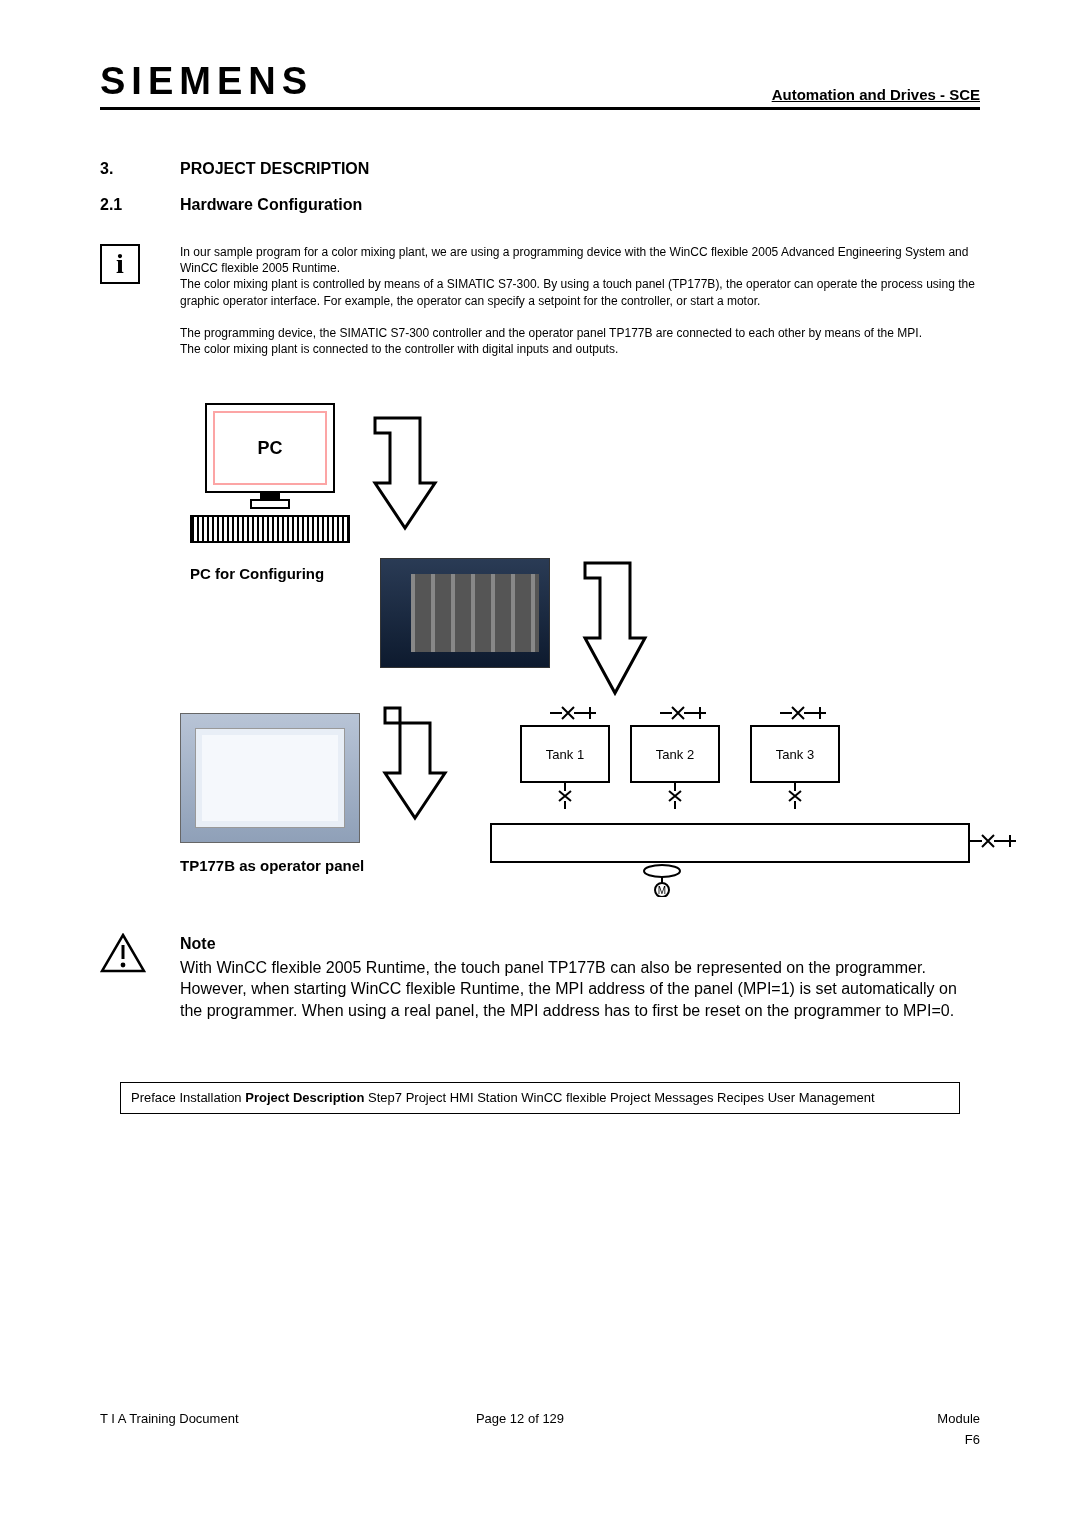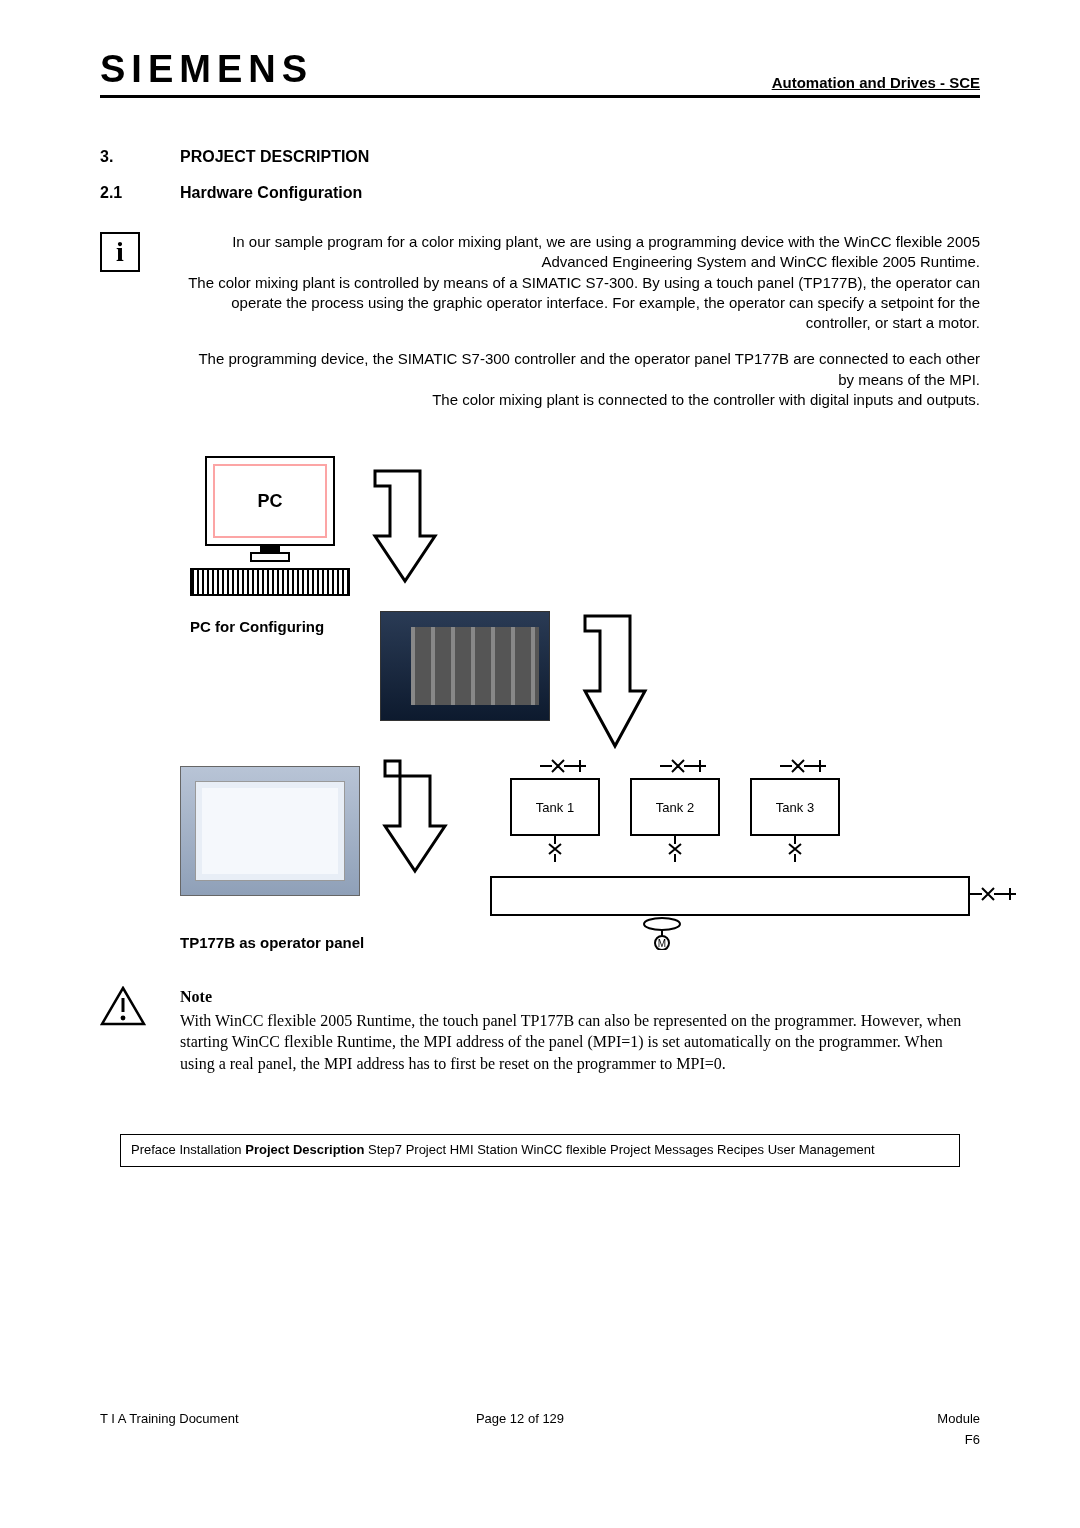--- a/index.html
+++ b/index.html
@@ -1,61 +1,61 @@
 <!DOCTYPE html>
 <html><head>
 <meta charset="utf-8">
 <style>
   * { box-sizing: border-box; margin: 0; padding: 0; }
   html, body { width: 1080px; height: 1528px; background: #fff; font-family: Arial, Helvetica, sans-serif; color: #000; }
-  .page { position: relative; width: 1080px; height: 1493px; padding: 48px 100px 50px 100px; }
+  .page { position: relative; width: 1080px; height: 1493px; padding: 60px 100px 50px 100px; }
   .header { display: flex; justify-content: space-between; align-items: flex-end; border-bottom: 3px solid #000; padding-bottom: 4px; margin-bottom: 50px; }
   .logo { font-family: Arial, sans-serif; font-size: 38px; font-weight: 900; letter-spacing: 6px; }
   .hdr-right { font-size: 15px; font-weight: bold; text-decoration: underline; }
   .sec-hdrs { margin-bottom: 30px; }
   .sec-row { display: flex; margin-bottom: 18px; }
   .sec-num { width: 80px; font-size: 16px; font-weight: bold; }
   .sec-title { font-size: 16px; font-weight: bold; }
   .body-block { display: flex; margin-bottom: 10px; }
   .info-icon { width: 40px; height: 40px; border: 2px solid #000; display: flex; align-items: center; justify-content: center; font-family: Georgia, serif; font-size: 28px; font-weight: bold; margin-right: 40px; flex-shrink: 0; }
-  .body-text { flex: 1; font-size: 15px; line-height: 1.35; text-align: right; }
+  .body-text { flex: 1; font-size: 12px; line-height: 1.35; }
   .body-para { margin-bottom: 16px; }
   .figure-area { position: relative; margin: 30px 0 30px 80px; height: 500px; }
   .pc-box { position: absolute; left: 10px; top: 0; width: 160px; }
   .pc-monitor { width: 130px; height: 90px; border: 2px solid #000; background: #fff; margin: 0 auto; position: relative; }
   .pc-monitor .screen { position: absolute; inset: 6px; border: 2px solid #fca5a5; display: flex; align-items: center; justify-content: center; font-weight: bold; font-size: 18px; }
   .pc-stand { width: 20px; height: 8px; background: #000; margin: 0 auto; }
   .pc-base { width: 40px; height: 10px; border: 2px solid #000; margin: -2px auto 0; }
   .pc-kb { width: 160px; height: 28px; margin-top: 6px; background: repeating-linear-gradient(90deg,#000 0 2px,#fff 2px 5px), #fff; border: 2px solid #000; }
   .label-pc { font-weight: bold; font-size: 15px; margin-top: 22px; }
   .arrow-down { position: absolute; width: 70px; height: 120px; }
   .arrow-down svg { width: 100%; height: 100%; }
   .plc-img { position: absolute; left: 200px; top: 155px; width: 170px; height: 110px; background: linear-gradient(#2a3b55,#0d1a2e); border: 1px solid #333; }
   .plc-slots { position: absolute; left: 30px; right: 10px; top: 15px; bottom: 15px; background: repeating-linear-gradient(90deg,#888 0 4px,#555 4px 20px); }
   .tp-img { position: absolute; left: 0; top: 310px; width: 180px; height: 130px; background: linear-gradient(#b8c4d6,#8fa0b8); border: 1px solid #666; }
   .tp-screen { position: absolute; inset: 14px; background: #e8eef6; border: 1px solid #999; }
   .tp-screen-inner { position: absolute; inset: 6px; background: #f5f8fc; }
-  .label-tp { position: absolute; left: 0; top: 478px; font-weight: bold; font-size: 15px; }
+  .label-tp { position: absolute; left: 0; top: 454px; font-weight: bold; font-size: 15px; }
   .arrow-up { position: absolute; width: 70px; height: 120px; }
   .arrow-up svg { width: 100%; height: 100%; }
   .tanks { position: absolute; left: 320px; top: 310px; width: 460px; height: 180px; }
   .tank { position: absolute; top: 12px; width: 90px; height: 58px; border: 2px solid #000; display: flex; align-items: center; justify-content: center; font-size: 13px; }
   .tank .inlet { position: absolute; top: -24px; right: 10px; width: 50px; height: 20px; }
   .tank .inlet svg { width: 100%; height: 100%; }
   .tank .outlet { position: absolute; bottom: -28px; left: 50%; margin-left: -8px; width: 16px; height: 26px; }
   .tank .outlet svg { width: 100%; height: 100%; }
   .mix-tank { position: absolute; top: 110px; left: -10px; right: -10px; height: 40px; border: 2px solid #000; }
   .mix-motor { position: absolute; bottom: -36px; left: 150px; width: 40px; height: 34px; }
   .mix-motor svg { width: 100%; height: 100%; }
   .mix-out { position: absolute; bottom: 10px; right: -50px; width: 48px; height: 20px; }
   .mix-out svg { width: 100%; height: 100%; }
   .note-block { display: flex; margin-top: 10px; }
   .warn-icon { width: 46px; height: 40px; margin-right: 34px; flex-shrink: 0; }
   .warn-icon svg { width: 100%; height: 100%; }
-  .note-text { flex: 1; font-size: 16px; line-height: 1.35; font-family: Liberation Serif, serif; }
+  .note-text { flex: 1; font-size: 16px; line-height: 1.35; }
   .note-hdr { font-weight: bold; margin-bottom: 2px; }
   .breadcrumb-box { border: 1px solid #000; padding: 6px 10px; margin: 60px 20px 10px 20px; font-size: 13px; text-align: left; line-height: 1.4; }
   .breadcrumb-box .active { font-weight: bold; }
   .footer { position: absolute; left: 100px; right: 100px; bottom: 40px; font-size: 13px; }
   .ft-row { display: flex; justify-content: flex-end; margin-bottom: 6px; gap: 33px; }
   .ft-mid { text-align: center; flex: 1; }
   .ft-left { width: 300px; text-align: left; }
   .ft-right { width: 340px; text-align: right; }
 </style>
 </head>
@@ -128,21 +128,21 @@
     </div>
 
     <div class="tp-img">
       <div class="tp-screen">
           <div class="tp-screen-inner"></div>
         </div>
     </div>
     <div class="label-tp">TP177B as operator panel</div>
 
     <div class="tanks">
-      <div class="tank" style="left:10px;">
+      <div class="tank" style="left:20px;">
         <span>Tank 1</span>
         <div class="inlet"><svg viewBox="0 0 50 20">
               <path d="M2 10 H14 M14 4 L26 16 M14 16 L26 4 M26 10 H48 M42 4 V16" stroke="#000" stroke-width="2" fill="none"></path>
             </svg></div>
         <div class="outlet"><svg viewBox="0 0 16 26">
               <path d="M8 0 V8 M2 8 L14 18 M14 8 L2 18 M8 18 V26" stroke="#000" stroke-width="2" fill="none"></path>
             </svg></div>
       </div>
       <div class="tank" style="left:130px;">
         <span>Tank 2</span>

